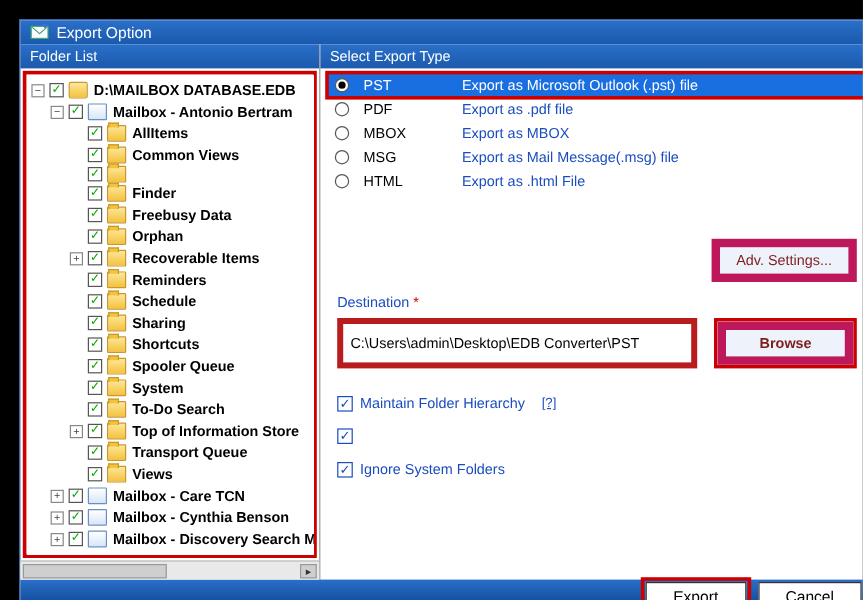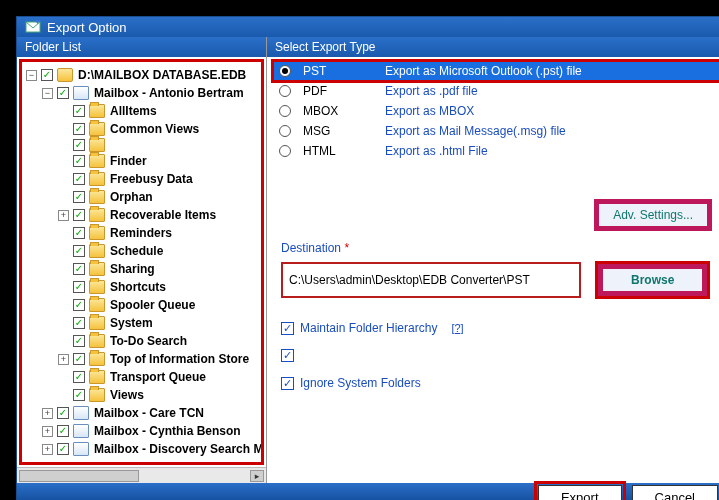--- a/index.html
+++ b/index.html
@@ -36,26 +36,26 @@
 .typerow.sel { background:#1a6fe0; color:#fff; }
 .typerow.sel.boxed { outline:3px solid #c00; outline-offset:-1px; }
 .typerow .radio { width:12px;height:12px;border:1px solid #555;border-radius:50%;display:inline-flex;align-items:center;justify-content:center;background:#fff;}
 .typerow.sel .radio { background:#fff; }
 .typerow .radio .dot{width:6px;height:6px;border-radius:50%;background:#000;}
 .typerow .code { width:70px; }
 .typerow .desc { color:#1a4dbf; }
 .typerow.sel .desc { color:#fff;text-align:center; }
 .midgap { flex:0 0 36px; }
 .advrow { display:flex; justify-content:flex-end; padding: 0 18px 10px 0; }
-.btn { border:5px solid #be185d; background:#eef3fb; padding:4px 14px; color:#0f766e; cursor:pointer; }
+.btn { border:7px solid #be185d; background:#eef3fb; padding:4px 14px; color:#7f1d1d; cursor:pointer; }
 .destsec { padding: 0 18px 8px 14px; }
 .destsec .lblrow { color:#1a4dbf; margin-bottom:6px; }
 .req { color:#c00; }
 .destrow { display:flex; gap:14px; align-items:center; }
-.destrow input { flex:0 0 300px; height:24px; border:2px solid #b91c1c; padding:16px 6px; font-size:12px; }
+.destrow input { flex:0 0 300px; height:24px; border:5px solid #b91c1c; padding:16px 6px; font-size:12px; }
 .destrow .browse { border:3px solid #c00; }
 .destrow .browse .btn { padding:4px 28px; font-weight:bold; }
 .checks { padding: 14px 18px 2px 14px; display:flex; flex-direction:column; gap:14px; }
 .ckrow { display:flex; align-items:center; gap:6px; color:#1a4dbf; }
 .ckrow .chk2 { width:13px;height:13px;border:1px solid #1a4dbf; display:inline-flex;align-items:center;justify-content:center;color:#1a4dbf;font-size:11px;}
 .ckrow a { color:#1a4dbf; text-decoration:underline; margin-left:8px; cursor:pointer;}
 .help { color:#1a4dbf; text-decoration:underline; margin-left:16px; font-size:11px; cursor:pointer;}
 .footer { background: linear-gradient(#2a6fc9,#0a3f87); height:36px; display:flex; justify-content:flex-end; align-items:center; gap:10px; padding:0 12px; }
 .footer .fbtn { background:#fff; border:1px solid #333; padding:4px 22px; cursor:pointer; font-size:13px;}
 .footer .boxed { outline:3px solid #c00; outline-offset:1px; }

